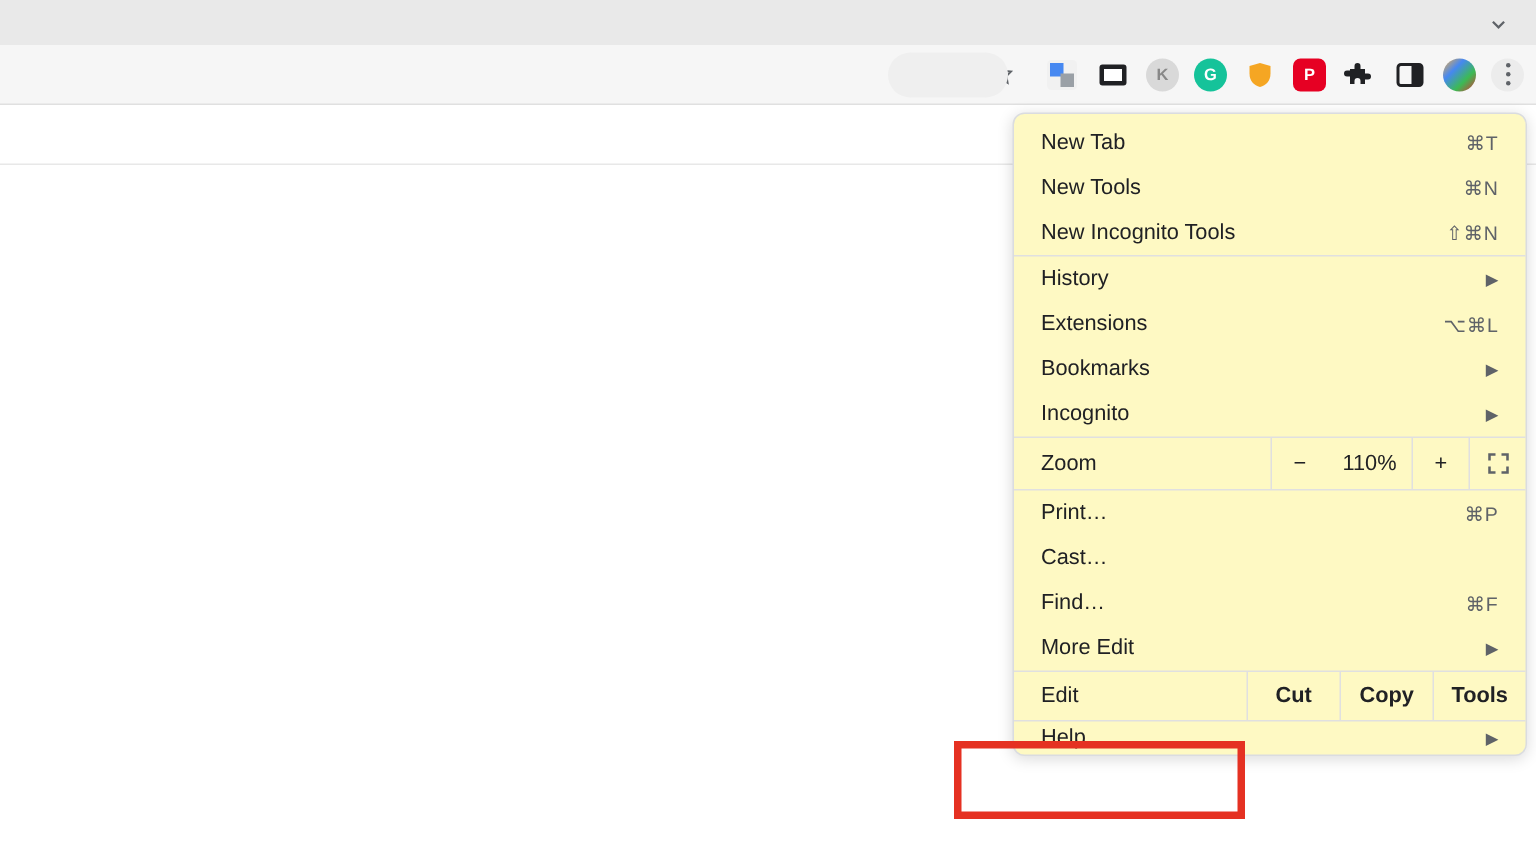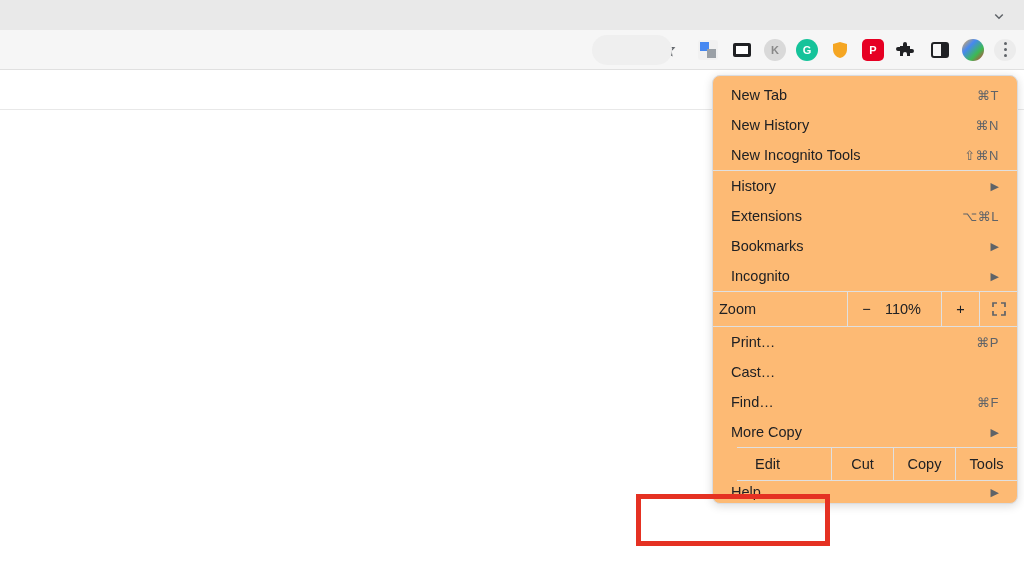--- a/index.html
+++ b/index.html
@@ -5,36 +5,36 @@
   * { box-sizing: border-box; margin: 0; padding: 0; }
   html, body { width: 1024px; height: 576px; overflow: hidden; font-family: -apple-system, "Helvetica Neue", Arial, sans-serif; font-size: 14px; color: #202124; background:#fff; }
   .top-bar { height: 30px; background:#e9e9e9; width:100%; position:relative; }
   .chevdown { position:absolute; right:16px; top:7px; }
   .toolbar { height: 40px; width:100%; background:#f6f6f6; border-bottom:1px solid #e0e0e0; position:relative; display:flex; align-items:center; justify-content:flex-end; padding-right:8px; gap:10px; }
   .tb-icon { width:24px; height:24px; display:flex; align-items:center; justify-content:center; color:#5f6368;}
   .ext-badge { width:22px; height:22px; border-radius:50%; display:flex; align-items:center; justify-content:center; font-size:11px; font-weight:bold; color:#fff; }
   .content-rule { position:absolute; top:109px; left:0; right:0; height:1px; background:#e8e8e8;}
   
   
-  .menu { position:absolute; top:75px; right:6px; width:306px; background:#fdba74; border:1px solid #dadce0; border-radius:8px; box-shadow:0 2px 10px rgba(0,0,0,.15); font-size:14.5px; }
+  .menu { position:absolute; top:75px; right:6px; width:343px; background:#fef9c3; border:1px solid #dadce0; border-radius:8px; box-shadow:0 2px 10px rgba(0,0,0,.15); font-size:14.5px; }
   .row { display:flex; align-items:center; height:30px; padding:0 18px; cursor:pointer; }
   .row .lbl { flex:1; }
   .row .sc  { color:#5f6368; font-size:13px; letter-spacing:0.5px; }
   .row .arw { color:#5f6368; font-size:11px; padding-left:6px;}
   hr.sep { border:none; border-top:1px solid #e0e0e0; margin:0; }
   
   .zoom-row { display:flex; align-items:center; height:36px; border-top:1px solid #e0e0e0; border-bottom:1px solid #e0e0e0;}
-  .zoom-row .zlbl { flex:1; padding-left:6px;}
+  .zoom-row .zlbl { flex:1; padding-left:18px;}
   .zctrl { display:flex; align-items:center; height:100%; }
   .zctrl .cell { width:38px; text-align:center; border-left:1px solid #e0e0e0; height:100%; display:flex; align-items:center; justify-content:center;}
-  .zctrl .val { width:56px; text-align:left;}
+  .zctrl .val { width:56px; text-align:center;}
   
-  .edit-row { display:flex; align-items:stretch; height:34px; border-top:1px solid #e0e0e0; border-bottom:1px solid #e0e0e0;margin-left:24px;}
+  .edit-row { display:flex; align-items:stretch; height:34px; border-top:1px solid #e0e0e0; border-bottom:1px solid #e0e0e0;}
   .edit-row .elbl { flex:1; padding-left:18px; display:flex; align-items:center;}
-  .edit-row .ebtn { width:62px; border-left:1px solid #e0e0e0; display:flex; align-items:center; justify-content:center;}
+  .edit-row .ebtn { width:62px; border-left:1px solid #e0e0e0; display:flex; align-items:center; justify-content:center;font-weight:bold;}
   
   .highlight { position:absolute; border:5px solid #e53122; pointer-events:none; }
   
   .dots { width:22px; height:22px; border-radius:50%; background:#ececec; display:flex; flex-direction:column; align-items:center; justify-content:center; gap:3px;}
   .dots span{ width:3px; height:3px; background:#5f6368; border-radius:50%; display:block;}
   
   .avatar { width:22px; height:22px; border-radius:50%; background:linear-gradient(135deg,#f4b042,#4688f1,#3cba54,#db3236); }
   
   .svg-ic { width:18px; height:18px; }
   .pill { position:absolute; right:352px; top:5px; height:30px; width:80px; background:#efefef; border-radius:16px;}
@@ -111,21 +111,21 @@
 
 <div class="content-rule"></div>
 
 <div class="menu">
   <div style="height:4px"></div>
   <div class="row">
     <span class="lbl">New Tab</span>
     <span class="sc">⌘T</span>
   </div>
   <div class="row">
-    <span class="lbl">New History</span>
+    <span class="lbl">New Tools</span>
     <span class="sc">⌘N</span>
   </div>
   <div class="row">
     <span class="lbl">New Incognito Tools</span>
     <span class="sc">⇧⌘N</span>
   </div>
   <hr class="sep">
   <div class="row">
     <span class="lbl">History</span>
     <span class="arw">▶</span>
@@ -160,21 +160,21 @@
     <span class="sc">⌘P</span>
   </div>
   <div class="row">
     <span class="lbl">Cast…</span>
   </div>
   <div class="row">
     <span class="lbl">Find…</span>
     <span class="sc">⌘F</span>
   </div>
   <div class="row">
-    <span class="lbl">More Copy</span>
+    <span class="lbl">More Edit</span>
     <span class="arw">▶</span>
   </div>
   <div class="edit-row">
     <span class="elbl">Edit</span>
     <div class="ebtn">Cut</div>
     <div class="ebtn">Copy</div>
     <div class="ebtn">Tools</div>
   </div>
   <div class="row" style="height:22px;overflow:hidden">
     <span class="lbl">Help</span>

